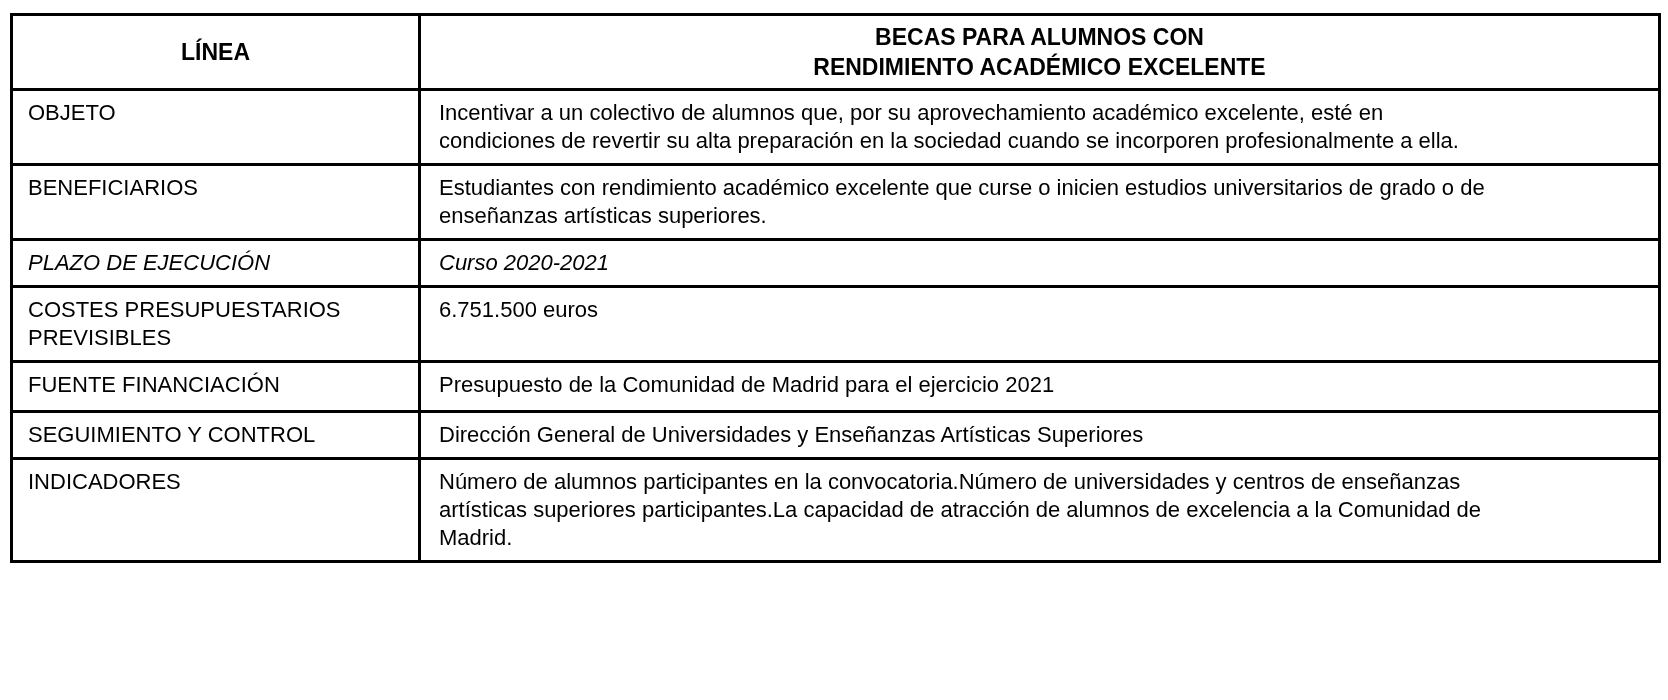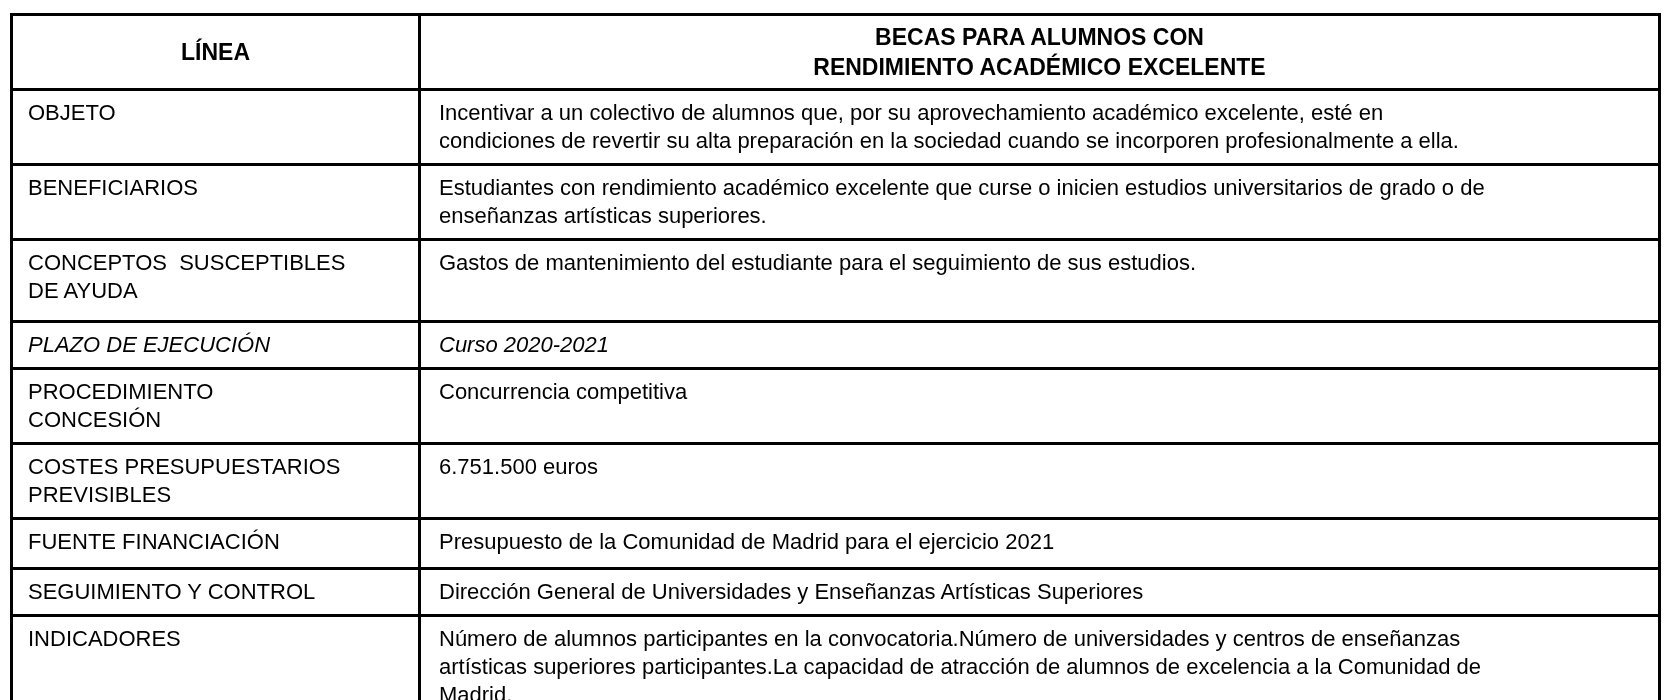--- a/index.html
+++ b/index.html
@@ -78,36 +78,26 @@
       <td class="cell-content">Incentivar a un colectivo de alumnos que, por su aprovechamiento académico excelente, esté en
 condiciones de revertir su alta preparación en la sociedad cuando se incorporen profesionalmente a ella.</td>
     </tr>
 
     <tr class="h-beneficiarios">
       <td class="cell-label">BENEFICIARIOS</td>
       <td class="cell-content">Estudiantes con rendimiento académico excelente que curse o inicien estudios universitarios de grado o de
 enseñanzas artísticas superiores.</td>
     </tr>
 
-    <tr class="h-conceptos">
-      <td class="cell-label">CONCEPTOS&nbsp; SUSCEPTIBLES
-DE AYUDA</td>
-      <td class="cell-content">Gastos de mantenimiento del estudiante para el seguimiento de sus estudios.</td>
-    </tr>
 
     <tr class="h-plazo">
       <td class="cell-label">PLAZO DE EJECUCIÓN</td>
       <td class="cell-content">Curso 2020-2021</td>
     </tr>
 
-    <tr class="h-procedimiento">
-      <td class="cell-label">PROCEDIMIENTO
-CONCESIÓN</td>
-      <td class="cell-content">Concurrencia competitiva</td>
-    </tr>
 
     <tr class="h-costes">
       <td class="cell-label">COSTES PRESUPUESTARIOS
 PREVISIBLES</td>
       <td class="cell-content">6.751.500 euros</td>
     </tr>
 
     <tr class="h-fuente">
       <td class="cell-label">FUENTE FINANCIACIÓN</td>
       <td class="cell-content">Presupuesto de la Comunidad de Madrid para el ejercicio 2021</td>

